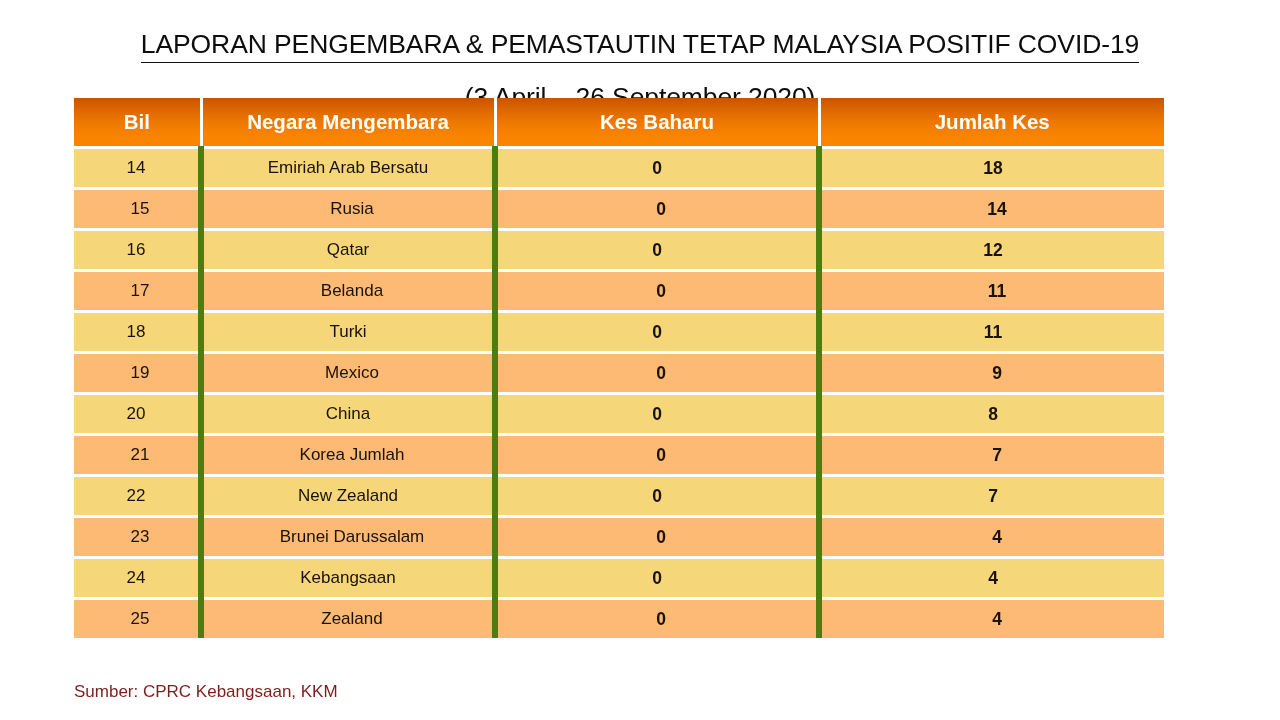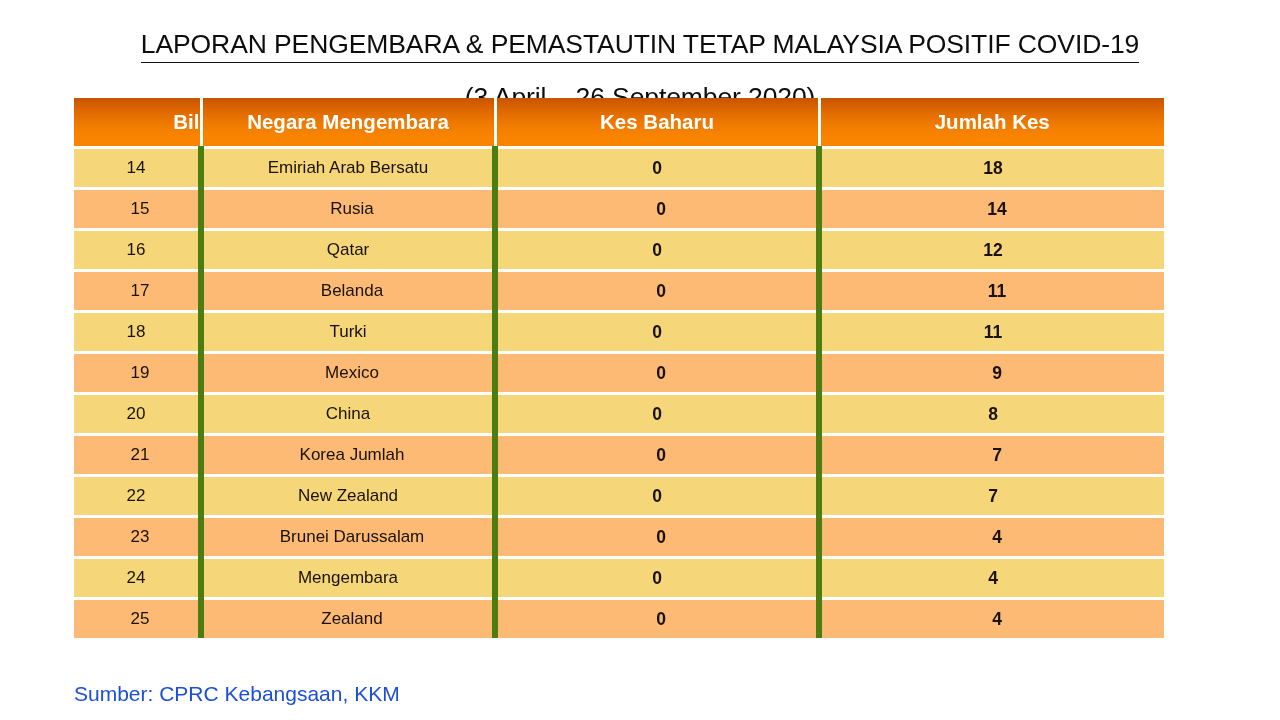--- a/index.html
+++ b/index.html
@@ -65,21 +65,21 @@
     color: #ffffff;
     font-size: 20.5px;
     font-weight: bold;
     text-align: center;
     vertical-align: middle;
     border-left: 3px solid #ffffff;
     border-right: 3px solid #ffffff;
     border-bottom: 3px solid #ffffff;
     padding: 0;
   }
-  thead th:first-child { border-left: none; text-align: right; }
+  thead th:first-child { border-left: none; }
   thead th:last-child  { border-right: none; }
 
   tbody td {
     height: 38px;
     font-size: 17px;
     text-align: center;
     vertical-align: middle;
     color: #1a1208;
     border-left: 6px solid #4d7c0f;
     border-right: 3px solid #ffffff;
@@ -94,22 +94,22 @@
   tbody tr.row-light td { background: #F5D77A; }
   tbody tr.row-dark  td { background: #fdba74; padding-left: 8px; }
 
   td.cell-bold { font-weight: bold; font-size: 17.5px; }
 
   
   .source-note {
     position: absolute;
     left: 74px;
     top: 682px;
-    font-size: 21px;
-    color: #1d4ed8;
+    font-size: 17px;
+    color: #7f1d1d;
     white-space: nowrap;
   }
 </style>
 </head>
 <body>
 
 <div class="page">
 
   <div class="title-block">
     <div class="title-line">LAPORAN PENGEMBARA &amp; PEMASTAUTIN TETAP MALAYSIA POSITIF COVID-19</div>
@@ -189,21 +189,21 @@
             <td class="cell-bold">7</td>
           </tr>
           <tr class="row-dark">
             <td>23</td>
             <td>Brunei Darussalam</td>
             <td class="cell-bold">0</td>
             <td class="cell-bold">4</td>
           </tr>
           <tr class="row-light">
             <td>24</td>
-            <td>Mengembara</td>
+            <td>Kebangsaan</td>
             <td class="cell-bold">0</td>
             <td class="cell-bold">4</td>
           </tr>
           <tr class="row-dark">
             <td>25</td>
             <td>Zealand</td>
             <td class="cell-bold">0</td>
             <td class="cell-bold">4</td>
           </tr>
         </tbody>

